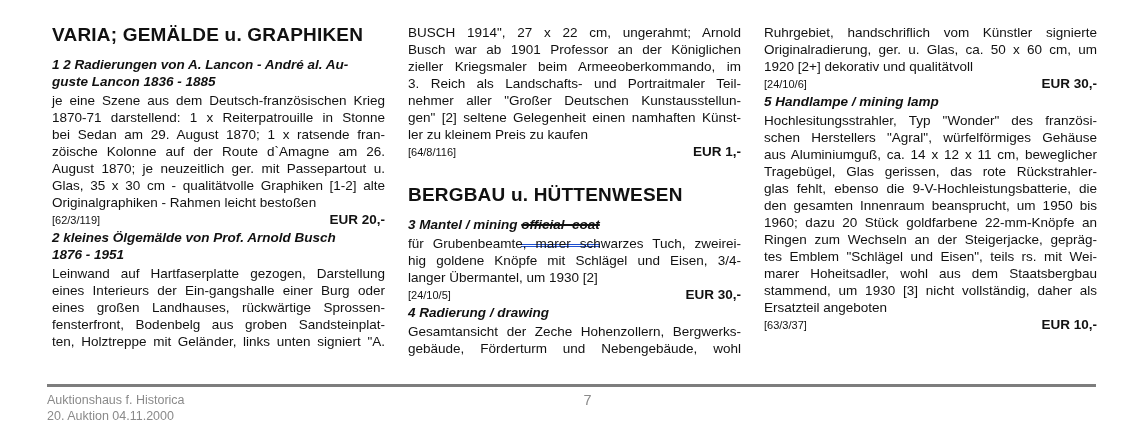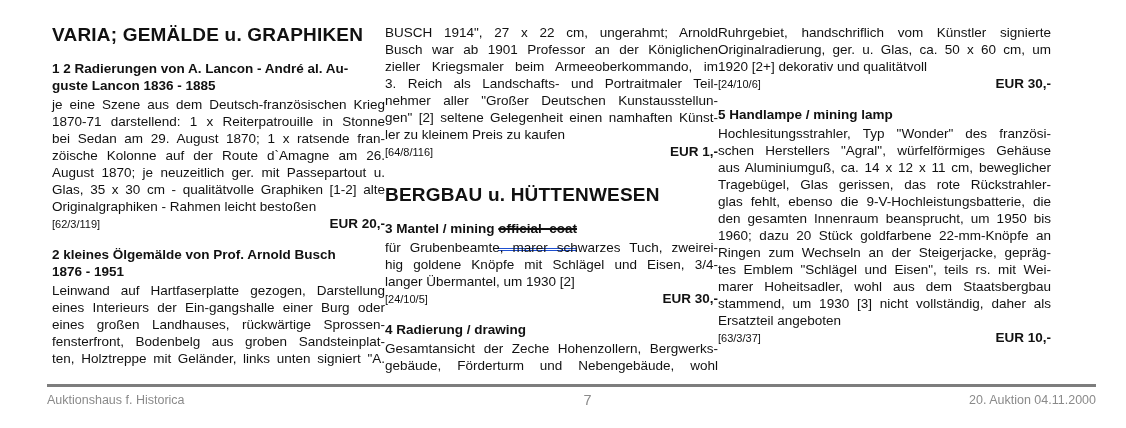--- a/index.html
+++ b/index.html
@@ -1,34 +1,34 @@
 <!DOCTYPE html>
 <html><head>
 <meta charset="utf-8">
 <style>
   html,body{margin:0;padding:0;background:#ffffff;}
   .page{position:relative;width:1126px;height:428px;background:#ffffff;
         font-family:"Liberation Sans",sans-serif;color:#111;overflow:hidden;}
-  .columns{position:absolute;left:52px;top:24px;display:flex;}
+  .columns{position:absolute;left:52px;top:24px;display:flex;gap:23px;}
   .col{width:333px;font-size:13.5px;line-height:17px;}
   .sec-heading{font-size:19px;font-weight:bold;line-height:22px;margin:0 0 10px 0;letter-spacing:.2px;white-space:nowrap;}
   .col-1 .sec-heading{margin-top:24px;}
-  .item-title{font-weight:bold;margin:14px 0 2px;}
+  .item-title{font-weight:bold;margin:1px 0 2px;font-style:italic;}
   .item-title .tl{white-space:nowrap;}
   .item-body .jl{text-align:justify;text-align-last:justify;}
   .item-body .jl.lastline{text-align-last:left;}
   .lot-row{display:flex;justify-content:space-between;align-items:baseline;height:17px;}
   .lot{font-size:11px;text-align:right;}
   .price{font-weight:bold;font-size:13.5px;}
   .strike-edit{text-decoration:line-through;text-decoration-thickness:2px;
                border-bottom:3px double #1e4fd0;padding-bottom:12px;}
   .footer{position:absolute;left:47px;right:30px;top:384px;}
   .footer-rule{height:3px;background:#7d7d7d;}
   .footer-row{position:relative;margin-top:5px;color:#8a8a8a;font-size:12.5px;
-              display:flex;justify-content:space-between;line-height:16px;}
+              display:flex;justify-content:space-between;line-height:16px;flex-direction:column;}
   .footer-page{position:absolute;left:50%;transform:translateX(-50%);margin-left:16px;font-size:14.5px;}
 </style>
 </head>
 <body>
 
 <div class="page">
   <div class="columns">
     <div class="col col-0">
         <div class="sec-heading">VARIA; GEMÄLDE u. GRAPHIKEN</div>
         <div class="item-title">

